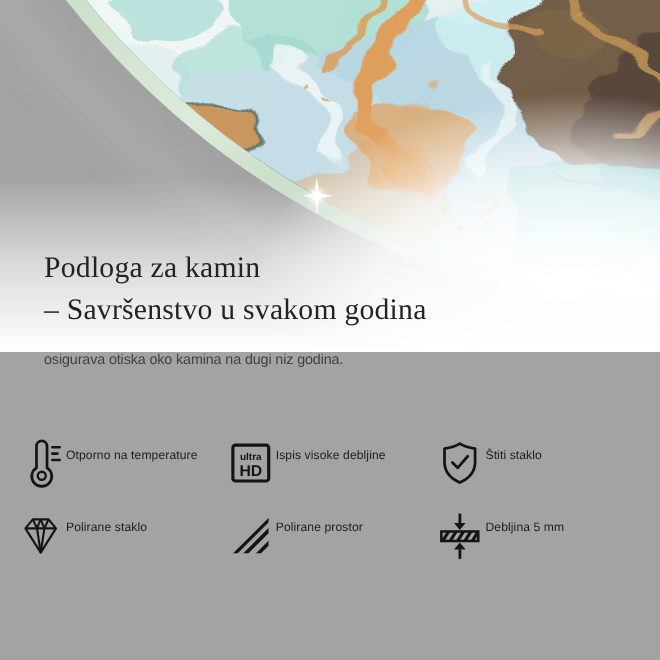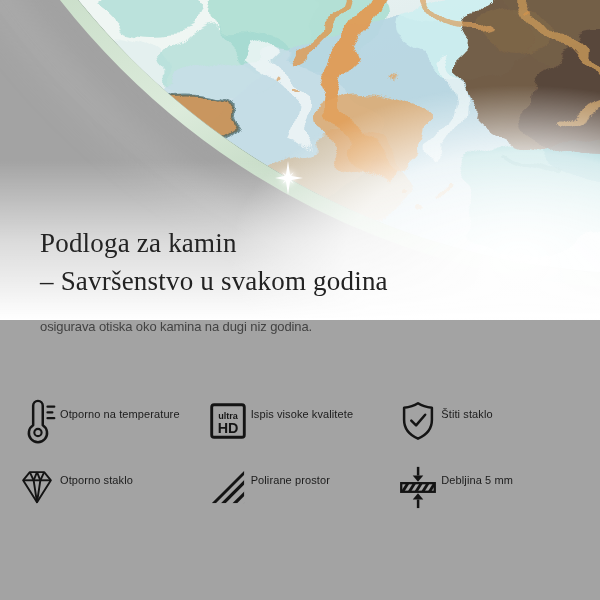--- a/index.html
+++ b/index.html
@@ -159,21 +159,21 @@
       </svg>
       <span class="lbl">Otporno na temperature</span>
     </div>
 
     <div class="feature">
       <svg class="ic" viewBox="0 0 48 48">
         <rect x="7" y="7" width="34" height="34" rx="2.5" fill="none" stroke="#141414" stroke-width="3"></rect>
         <text x="24" y="21.5" text-anchor="middle" font-size="9.5" font-weight="700" fill="#141414" font-family="Liberation Sans, sans-serif">ultra</text>
         <text x="24" y="36" text-anchor="middle" font-size="15" font-weight="800" fill="#141414" font-family="Liberation Sans, sans-serif">HD</text>
       </svg>
-      <span class="lbl">Ispis visoke kvalitete</span>
+      <span class="lbl">Ispis visoke debljine</span>
     </div>
 
     <div class="feature">
       <svg class="ic" viewBox="0 0 48 48">
         <g fill="none" stroke="#141414" stroke-width="2.6" stroke-linecap="round" stroke-linejoin="round">
           <path d="M24,5.5 C28,8 33,9.5 38.5,10.2 V23 C38.5,32.5 32.8,38.6 24,42.5 C15.2,38.6 9.5,32.5 9.5,23 V10.2 C15,9.5 20,8 24,5.5 Z"></path>
           <path d="M17,23.5 L22,28.5 L31.5,17.5"></path>
         </g>
       </svg>
       <span class="lbl">Štiti staklo</span>
@@ -183,21 +183,21 @@
       <svg class="ic" viewBox="0 0 48 48">
         <g fill="none" stroke="#141414" stroke-width="2" stroke-linejoin="round">
           <path d="M9.5,17 L16.5,8.5 H31.5 L38.5,17 L24,40 Z"></path>
           <path d="M9.5,17 H38.5"></path>
           <path d="M16.5,8.5 L20.5,17 L24,40"></path>
           <path d="M31.5,8.5 L27.5,17 L24,40"></path>
           <path d="M24,8.5 L20.5,17"></path>
           <path d="M24,8.5 L27.5,17"></path>
         </g>
       </svg>
-      <span class="lbl">Otporno staklo</span>
+      <span class="lbl">Polirane staklo</span>
     </div>
 
     <div class="feature">
       <svg class="ic" viewBox="0 0 48 48">
         <defs>
           <clipPath id="triClip">
               <path d="M7,41 L41,7 L41,41 Z"></path>
             </clipPath>
         </defs>
         <g clip-path="url(#triClip)" stroke="#141414" fill="none">

